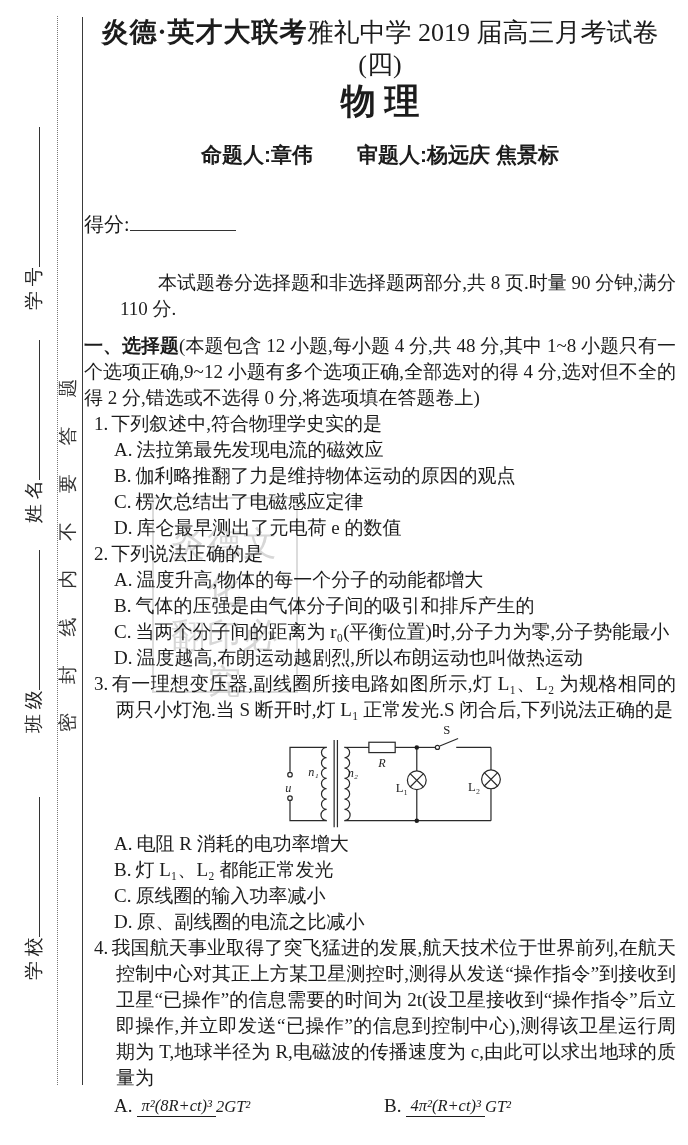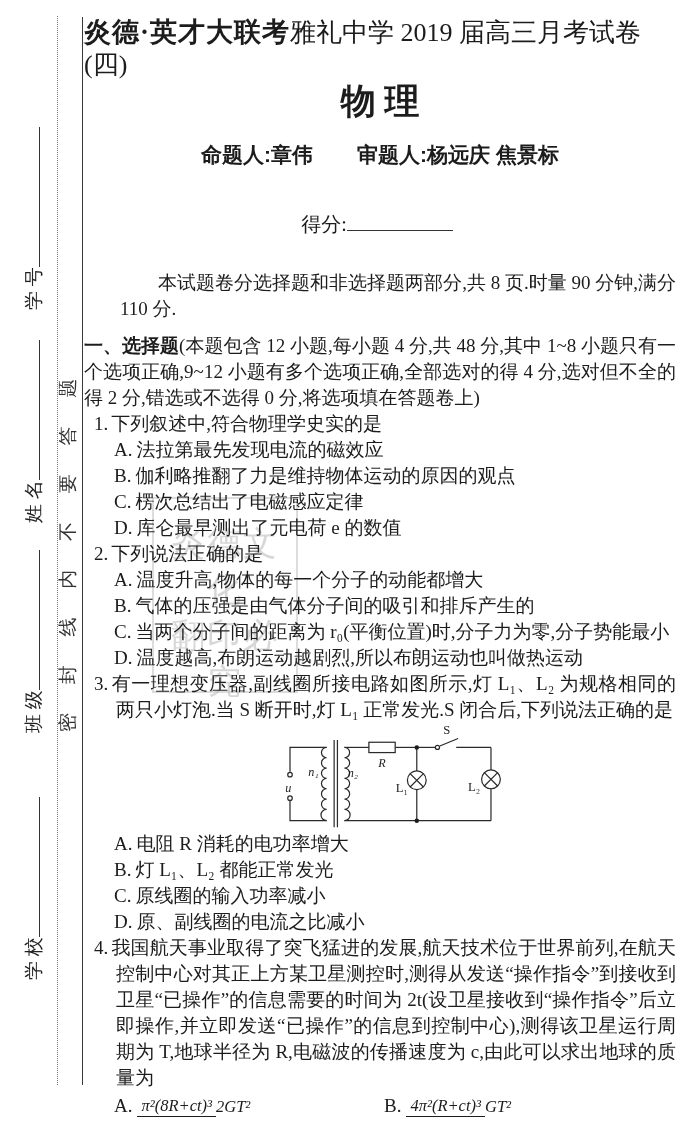--- a/index.html
+++ b/index.html
@@ -18,27 +18,27 @@
   .vlabel-4{left:22px;top:980px;}
   .vblank{display:inline-block;width:140px;border-bottom:1.3px solid #333;height:14px;}
   .sealtext{left:56px;top:732px;letter-spacing:12px;color:#333;}
   
   .watermark{position:absolute;left:152px;top:497px;width:142px;height:170px;
         border:2px solid rgba(185,185,185,.5);padding-top:22px;text-align:center;
         z-index:0;pointer-events:none;}
   .watermark div{font-size:34px;line-height:46px;letter-spacing:2px;color:#bdbdbd;opacity:.6;}
   
   .content{position:absolute;left:84px;top:0;width:592px;z-index:1;}
-  .head-line{padding-top:16px;text-align:left;font-size:26px;line-height:32px;}
+  .head-line{padding-top:16px;text-align:center;font-size:26px;line-height:32px;}
   .league{font-weight:900;font-size:27px;letter-spacing:1px;}
   .exam-title{text-align:center;font-size:35px;line-height:42px;font-weight:700;}
   .setters{margin-top:20px;text-align:center;font-size:21px;line-height:24px;font-weight:700;
         font-family:"Liberation Sans","DejaVu Sans",sans-serif;}
   .setters .gap{display:inline-block;width:44px;}
-  .score-row{margin-top:46px;height:22px;text-align:center;padding-right:6px;
+  .score-row{margin-top:46px;height:22px;text-align:left;padding-right:6px;
         font-size:20px;line-height:22px;}
   .score-blank{display:inline-block;width:106px;border-bottom:1.4px solid #333;height:16px;}
   .para{font-size:19px;line-height:26px;text-align:justify;}
   .intro{margin-top:35px;text-indent:2em;padding-left:36px;}
   .section-head{margin-top:11px;}
   .section-head b{font-weight:700;}
   .question{padding-left:32px;text-indent:-22px;}
   .qnum{margin-right:3px;}
   .option{padding-left:52px;text-indent:-22px;}
   .opt-label{margin-right:4px;}

